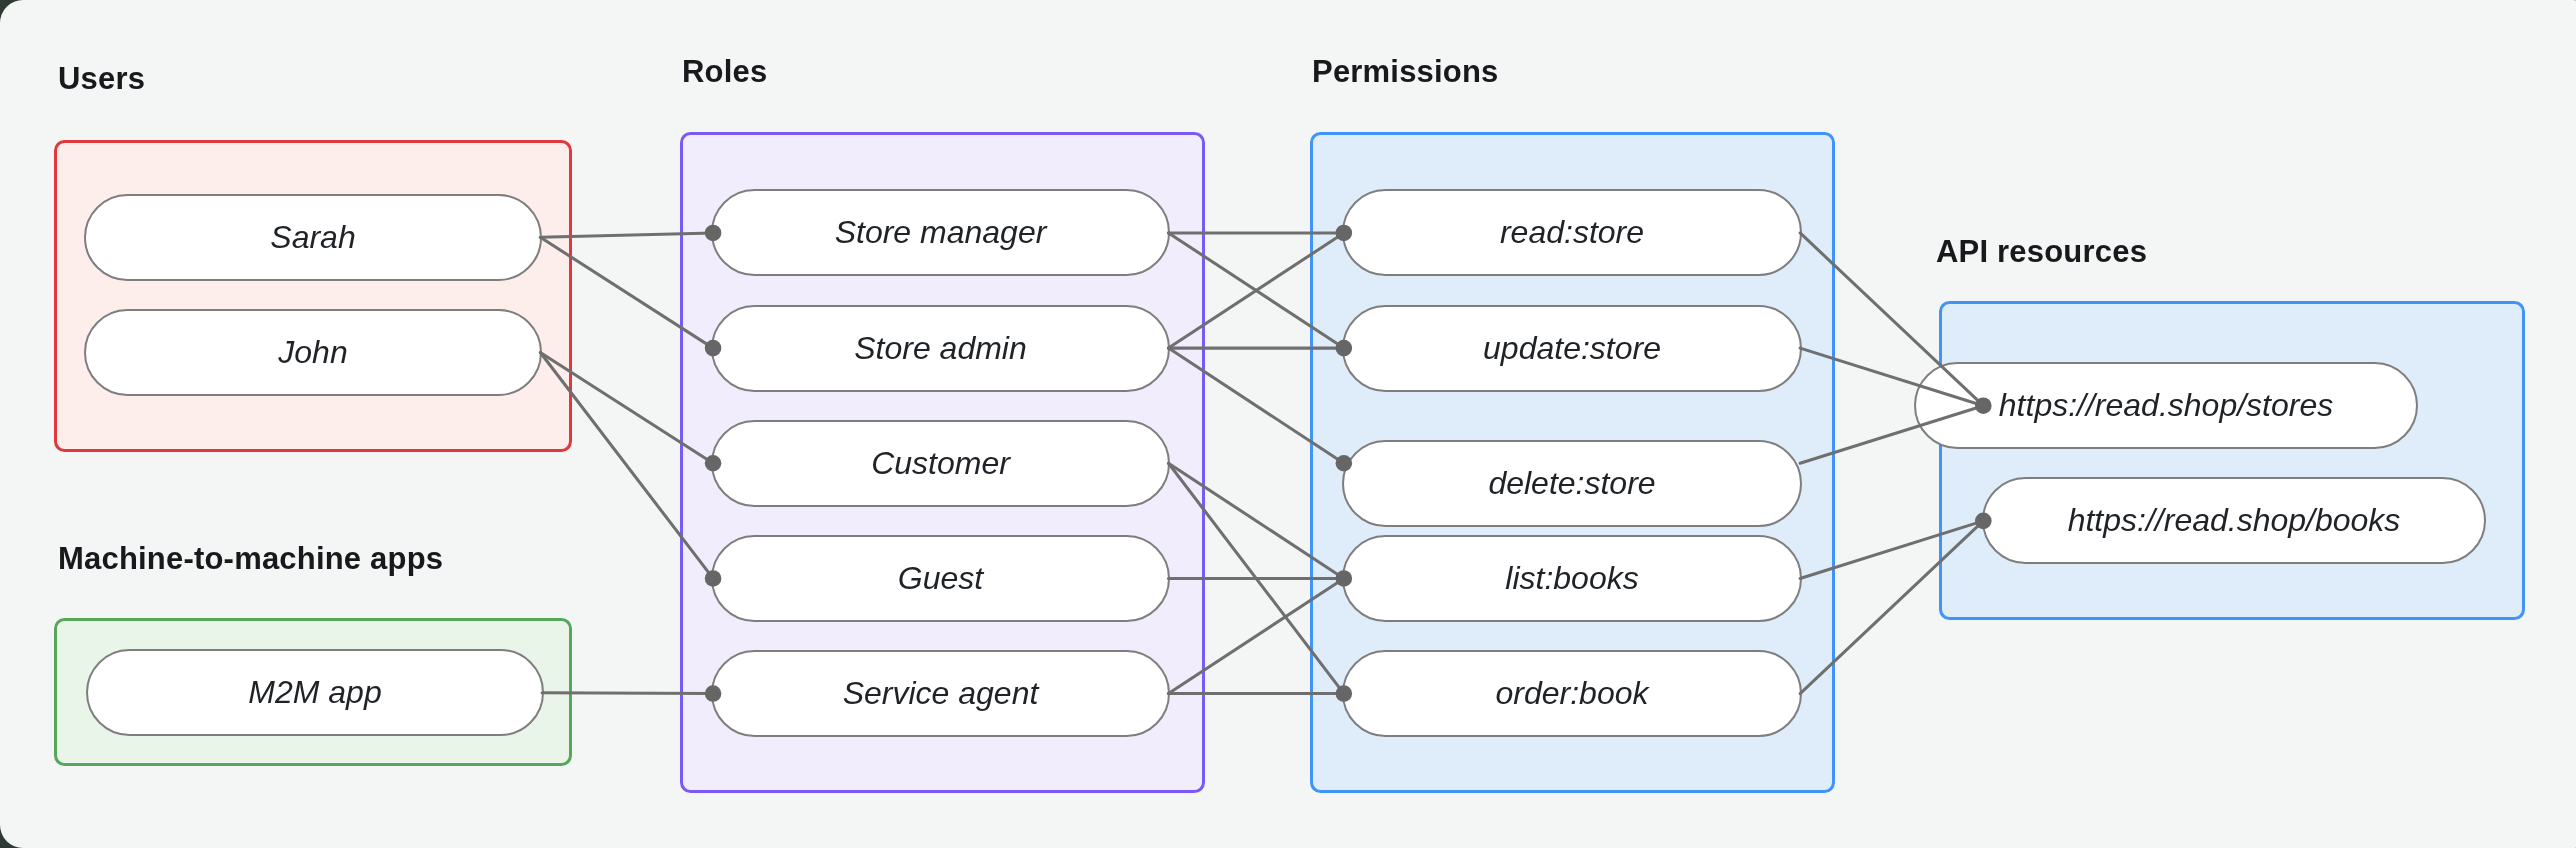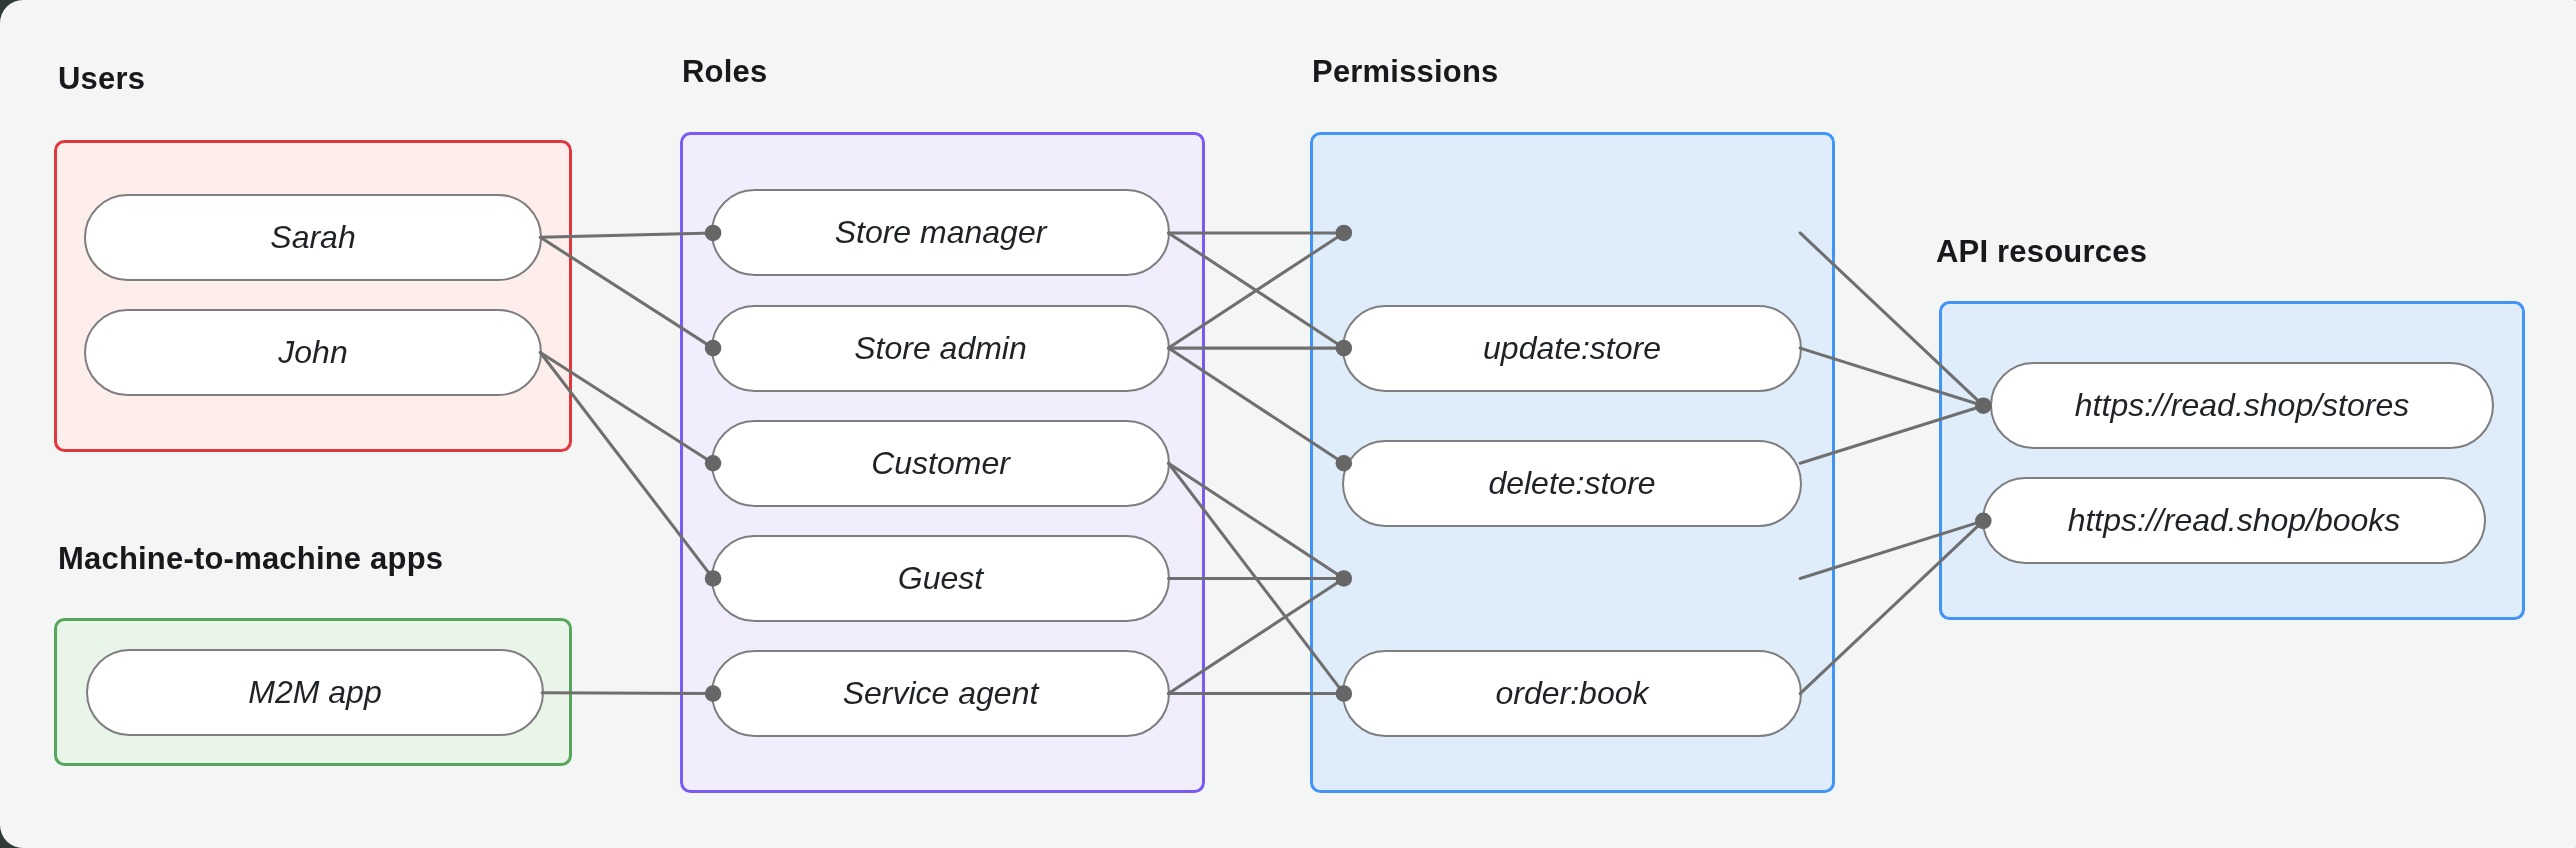--- a/index.html
+++ b/index.html
@@ -34,21 +34,21 @@
   #n-store-manager{left:711px;top:189px;width:459px;}
   #n-store-admin{left:711px;top:305px;width:459px;}
   #n-customer{left:711px;top:420px;width:459px;}
   #n-guest{left:711px;top:535px;width:459px;}
   #n-service-agent{left:711px;top:650px;width:459px;}
   #n-read-store{left:1342px;top:189px;width:460px;}
   #n-update-store{left:1342px;top:305px;width:460px;}
   #n-delete-store{left:1342px;top:420px;width:460px;margin-top:20px;}
   #n-list-books{left:1342px;top:535px;width:460px;}
   #n-order-book{left:1342px;top:650px;width:460px;text-align:right;}
-  #n-res-stores{left:1990px;top:362px;width:504px;}
+  #n-res-stores{left:1914px;top:362px;width:504px;}
   #n-res-books{left:1982px;top:477px;width:504px;}
 
   #edges{position:absolute;left:0;top:0;z-index:3;pointer-events:none;}
 </style>
 </head>
 <body style="background: rgb(47, 58, 52);">
 
 <div class="canvas" style="background: rgb(244, 246, 245); padding-left: 20px;">
 
   <div class="gbox" id="box-users" style="background: rgb(253, 238, 236); border-color: rgb(224, 56, 60);"></div>
@@ -66,22 +66,24 @@
   <div class="pill" id="n-sarah">Sarah</div>
   <div class="pill" id="n-john">John</div>
   <div class="pill" id="n-m2m-app">M2M app</div>
 
   <div class="pill" id="n-store-manager">Store manager</div>
   <div class="pill" id="n-store-admin">Store admin</div>
   <div class="pill" id="n-customer">Customer</div>
   <div class="pill" id="n-guest">Guest</div>
   <div class="pill" id="n-service-agent">Service agent</div>
 
+  <div class="pill" id="n-read-store">read:store</div>
   <div class="pill" id="n-update-store">update:store</div>
   <div class="pill" id="n-delete-store">delete:store</div>
+  <div class="pill" id="n-list-books">list:books</div>
   <div class="pill" id="n-order-book">order:book</div>
 
   <div class="pill" id="n-res-stores">https://read.shop/stores</div>
   <div class="pill" id="n-res-books">https://read.shop/books</div>
 
   <svg id="edges" width="2576" height="848" viewBox="0 0 2952 972">
       <line x1="619" y1="272" x2="817" y2="267" stroke="#6f6f6f" stroke-width="3.5" stroke-linecap="round"></line>
       <line x1="619" y1="272" x2="817" y2="399" stroke="#6f6f6f" stroke-width="3.5" stroke-linecap="round"></line>
       <line x1="619" y1="404" x2="817" y2="531" stroke="#6f6f6f" stroke-width="3.5" stroke-linecap="round"></line>
       <line x1="619" y1="404" x2="817" y2="663" stroke="#6f6f6f" stroke-width="3.5" stroke-linecap="round"></line>

